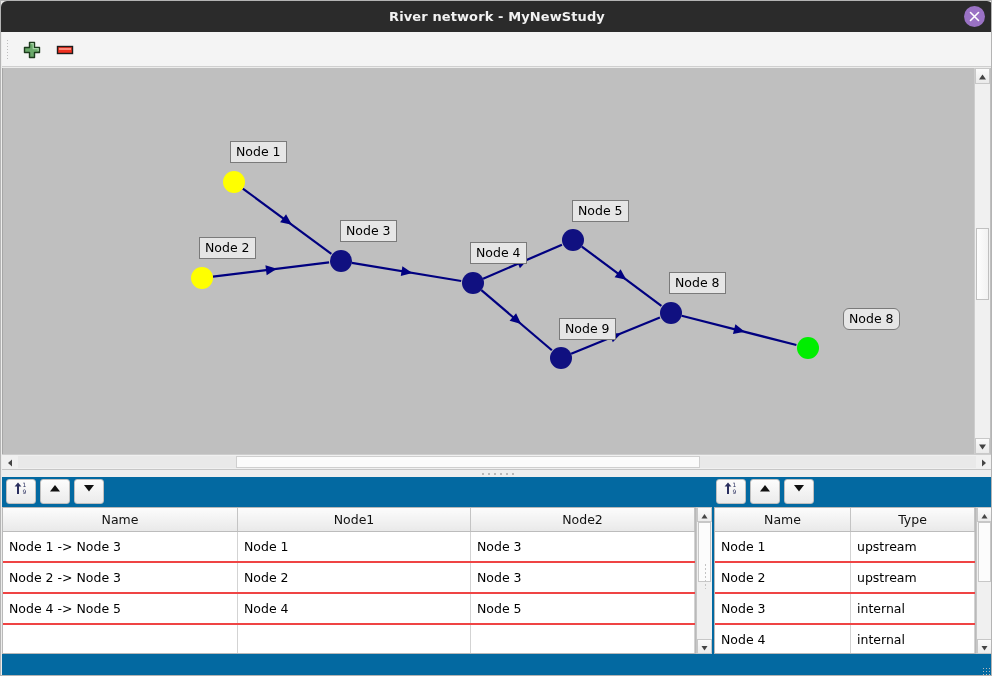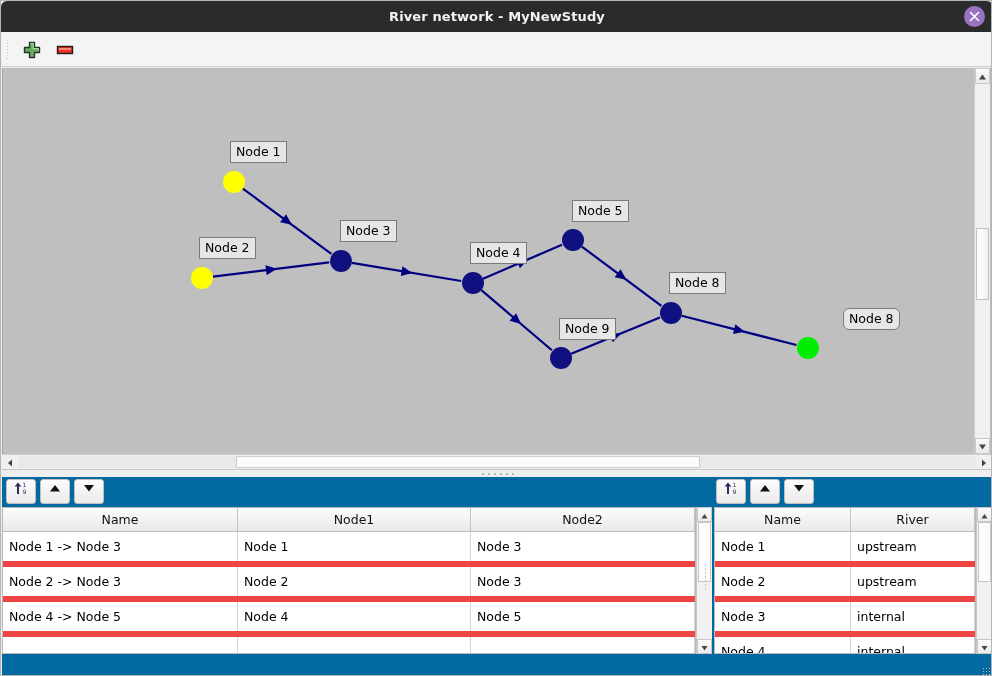--- a/index.html
+++ b/index.html
@@ -268,21 +268,21 @@
     border-bottom: 1px solid #bcbcbc;
     height: 21px;
     font-weight: normal;
     font-size: 12.5px;
     text-align: center;
     color: #111;
   }
   table.tbl td {
     height: 29px;
     border-right: 1px solid #d3d3d3;
-    border-bottom: 6px solid #ef4444;
+    border-bottom: 2px solid #ef4444;
     padding: 0 0 0 6px;
     white-space: nowrap;
     overflow: hidden;
     background: #ffffff;
   }
   table.tbl tr:last-child td { border-bottom: 1px solid #d3d3d3; }
 
   .grid-vscroll {
     position: absolute;
     right: 0;
@@ -534,21 +534,21 @@
               <path d="M7 11.5 L12 5 L2 5 z" fill="#111"></path>
             </svg>
         </div>
       </div>
 
       <div class="grid" style="right:16px;">
         <table class="tbl" id="nodes-table">
           <thead>
               <tr id="nodes-head">
                 <th style="width: 133px;">Name</th>
-                <th>River</th>
+                <th>Type</th>
               </tr>
             </thead>
           <tbody id="nodes-body">
               <tr>
                 <td>Node 1</td>
                 <td>upstream</td>
               </tr>
               <tr>
                 <td>Node 2</td>
                 <td>upstream</td>

